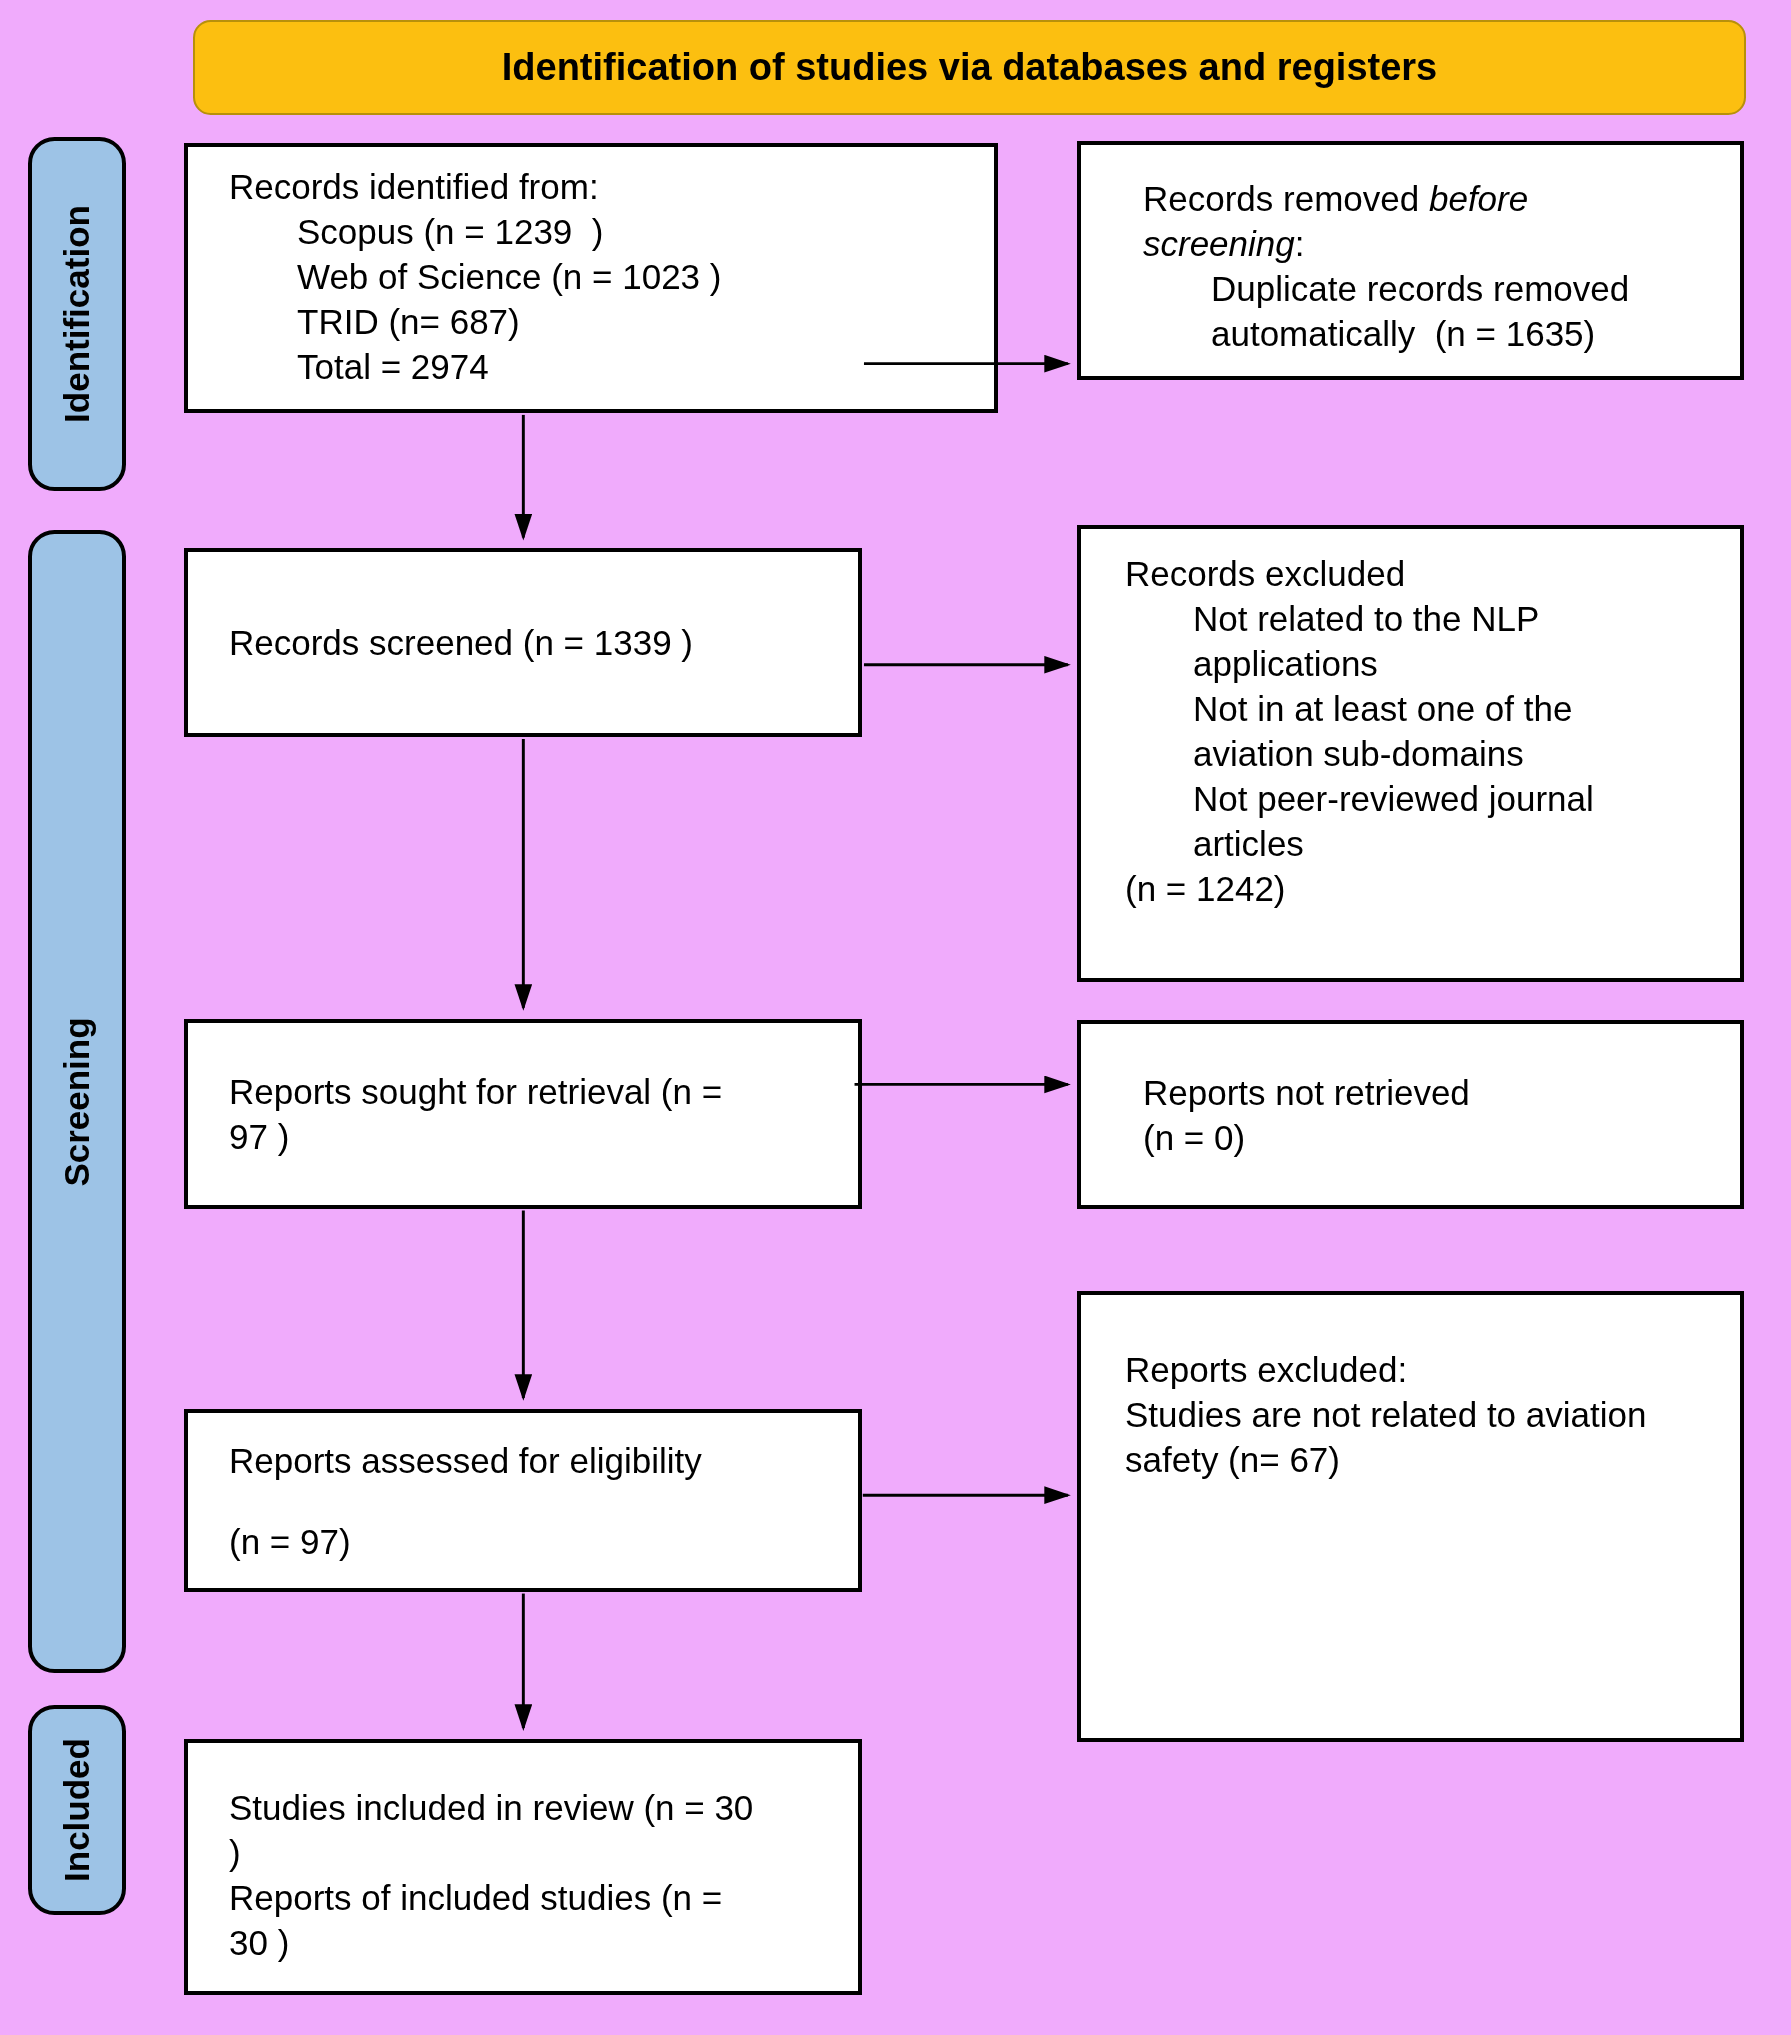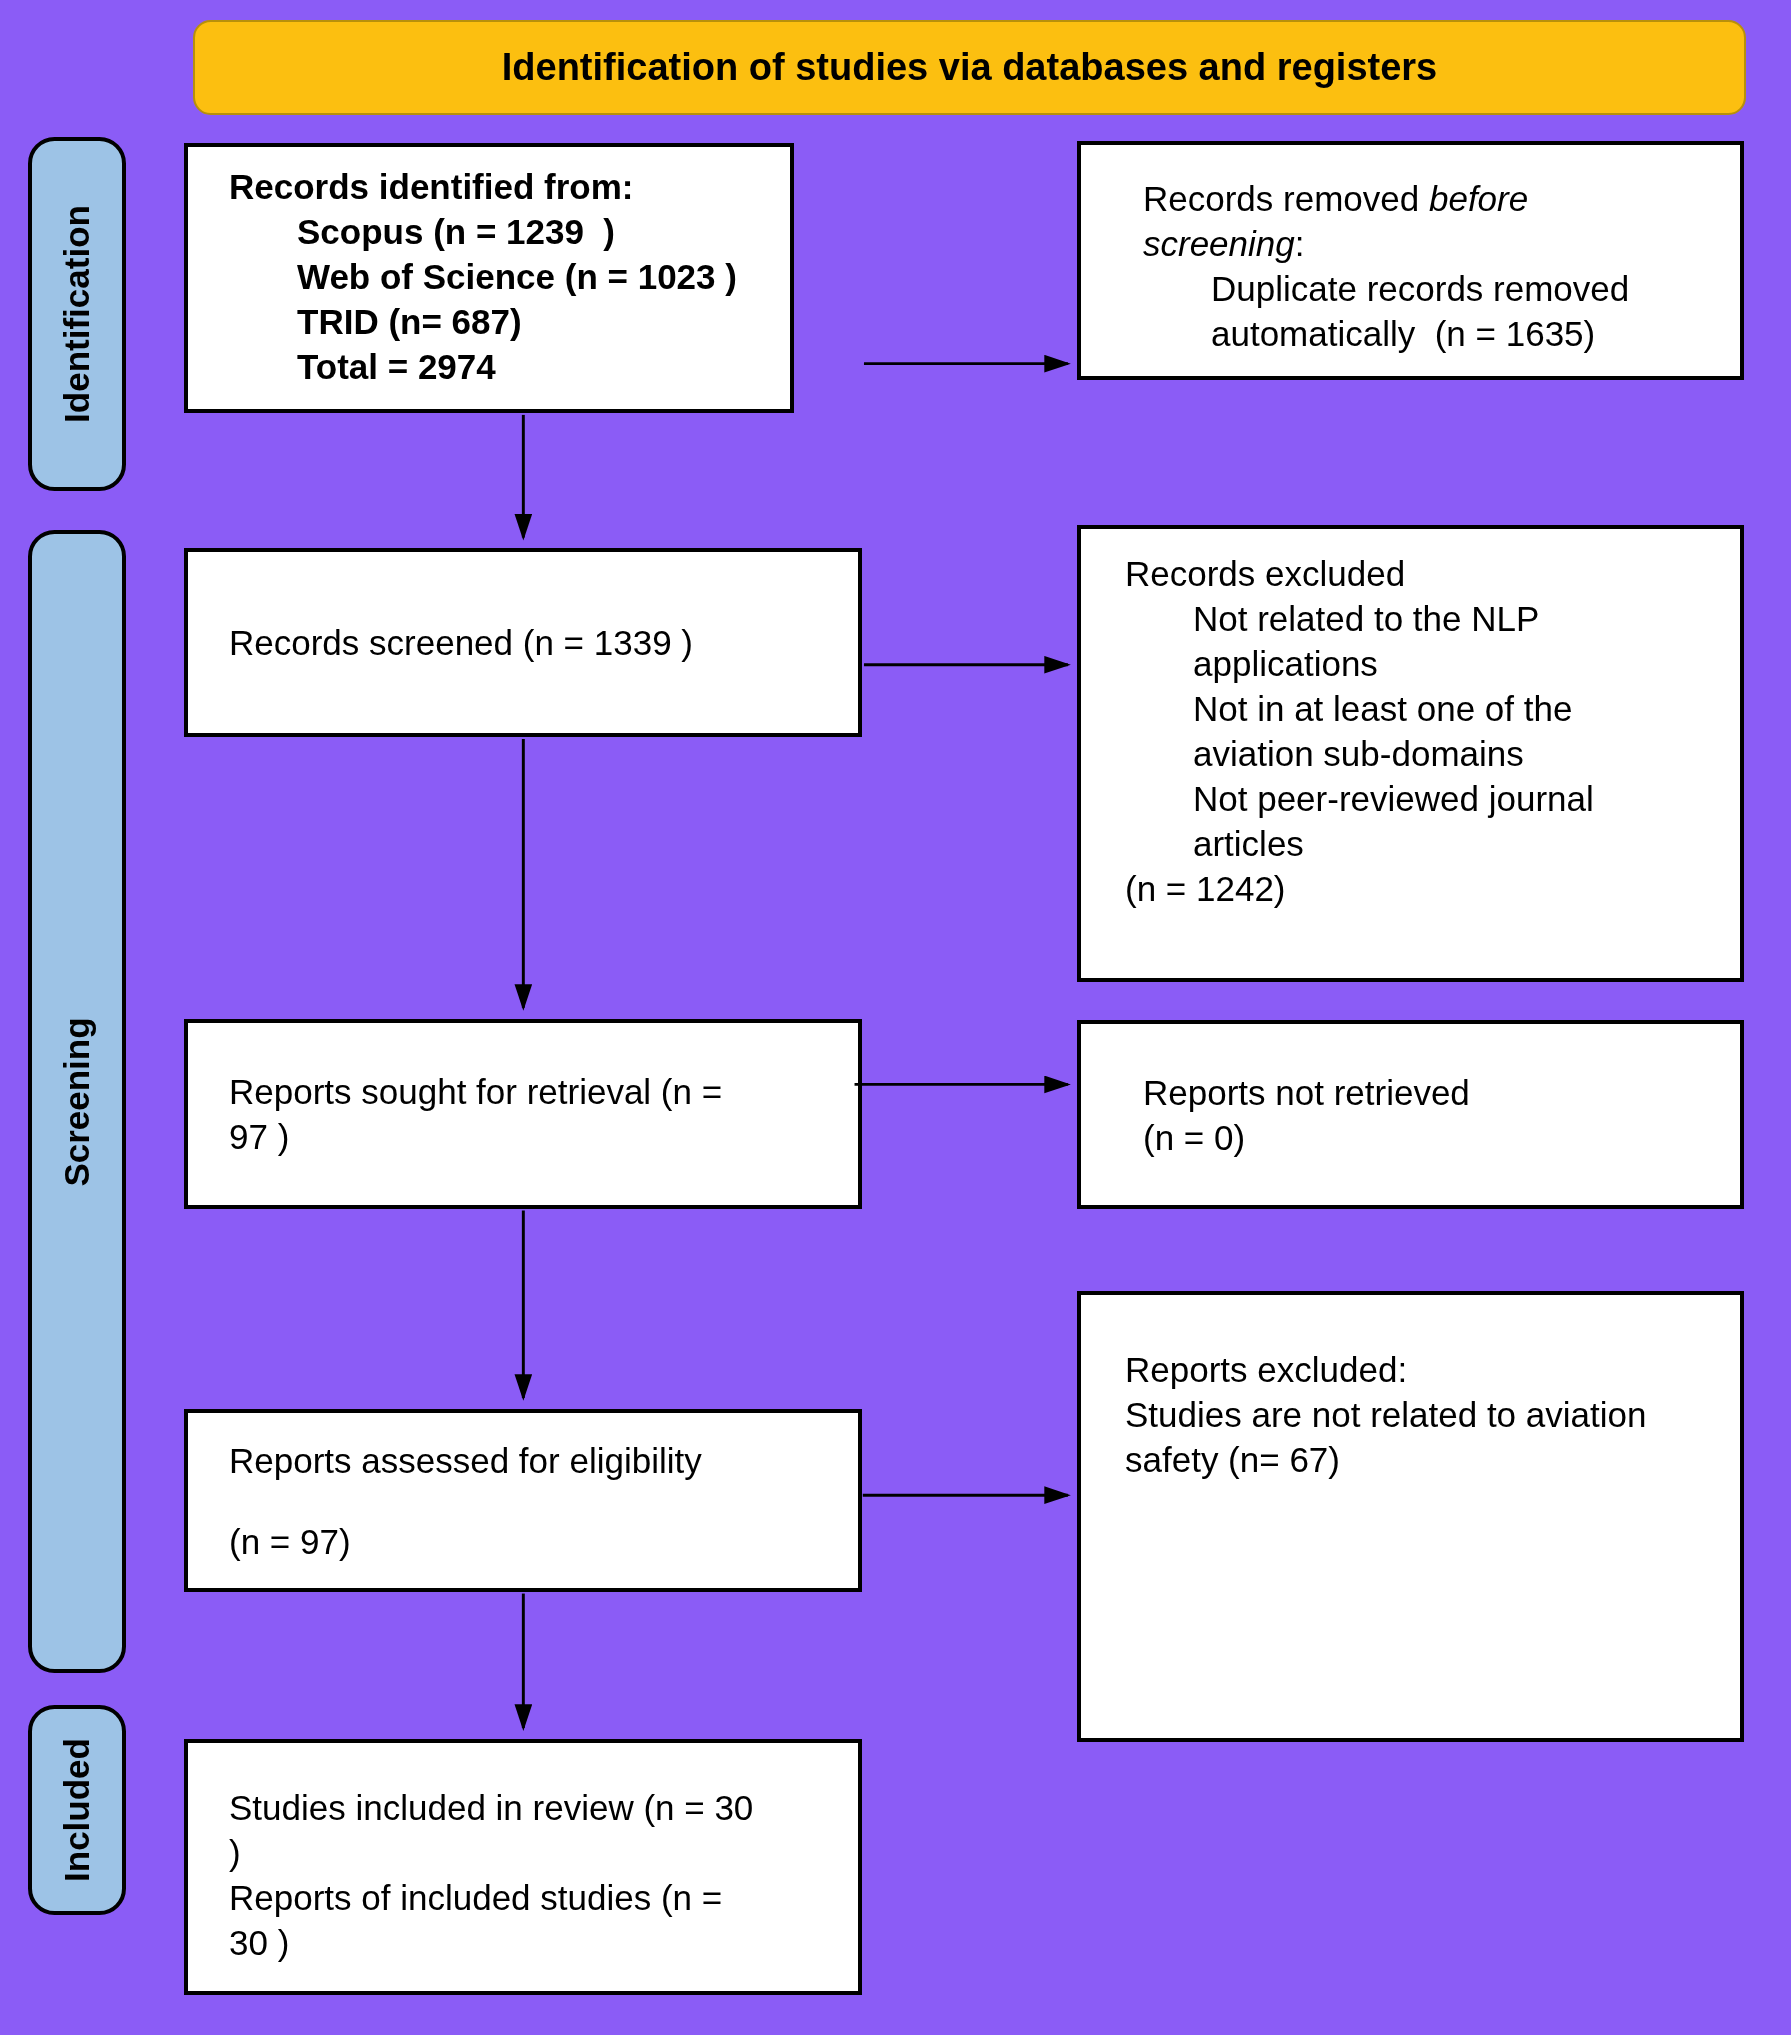--- a/index.html
+++ b/index.html
@@ -1,17 +1,17 @@
 <!DOCTYPE html>
 <html style="--header-fill: #FCBF10; --header-border: #B8900A; --stage-fill: #9DC3E6; --box-border: #000000;font-size:9.4px"><head>
 <meta charset="utf-8">
 <style>
   html,body{margin:0;padding:0;background:#ffffff;}
   body{width:1791px;height:2035px;font-family:"Liberation Sans", sans-serif;color:#000;}
-  .page{position:relative;width:1791px;height:2035px;background:#8b5cf6;overflow:hidden;}
+  .page{position:relative;width:1791px;height:2035px;background:#f0abfc;overflow:hidden;}
 
   .header{
     position:absolute;left:193px;top:19.5px;width:1553px;height:95px;
     background:var(--header-fill,#FCBF10);
     border:2.9px solid var(--header-border,#B8900A);
     border-radius:17.7px;box-sizing:border-box;
     display:flex;align-items:center;justify-content:center;
     font-size:38px;font-weight:bold;
   }
 
@@ -34,21 +34,21 @@
     position:absolute;background:#fff;
     border:4.1px solid var(--box-border,#000);
     box-sizing:border-box;
     font-size:35px;line-height:45px;
   }
   .box .line{white-space:pre;}
   .box .indent{padding-left:68px;}
   .vcenter{display:flex;flex-direction:column;justify-content:center;}
   .it{font-style:italic;}
 
-  .box-identified{left:184px;top:143px;width:610px;height:270px;padding:16.5px 11.8px 0 41px;font-weight:bold;}
+  .box-identified{left:184px;top:143px;width:814px;height:270px;padding:16.5px 11.8px 0 41px;}
   .box-removed{left:1077px;top:141px;width:667px;height:239px;padding:31px 11.8px 0 62px;}
   .box-screened{left:184px;top:548px;width:678px;height:189px;padding:0 11.8px 0 41px;}
   .box-excluded{left:1077px;top:525px;width:667px;height:457px;padding:22.4px 11.8px 0 44px;}
   .box-sought{left:184px;top:1019px;width:678px;height:190px;padding:0 30px 0 41px;}
   .box-notretrieved{left:1077px;top:1020px;width:667px;height:189px;padding:0 11.8px 0 62px;}
   .box-assessed{left:184px;top:1409px;width:678px;height:183px;padding:0 11.8px 0 41px;gap:36px;}
   .box-reportsexcluded{left:1077px;top:1291px;width:667px;height:451px;padding:52px 17.7px 0 44px;}
   .box-included{left:184px;top:1739px;width:678px;height:256px;padding:42px 11.8px 0 41px;}
 
   .arrows{position:absolute;left:0;top:0;pointer-events:none;}

